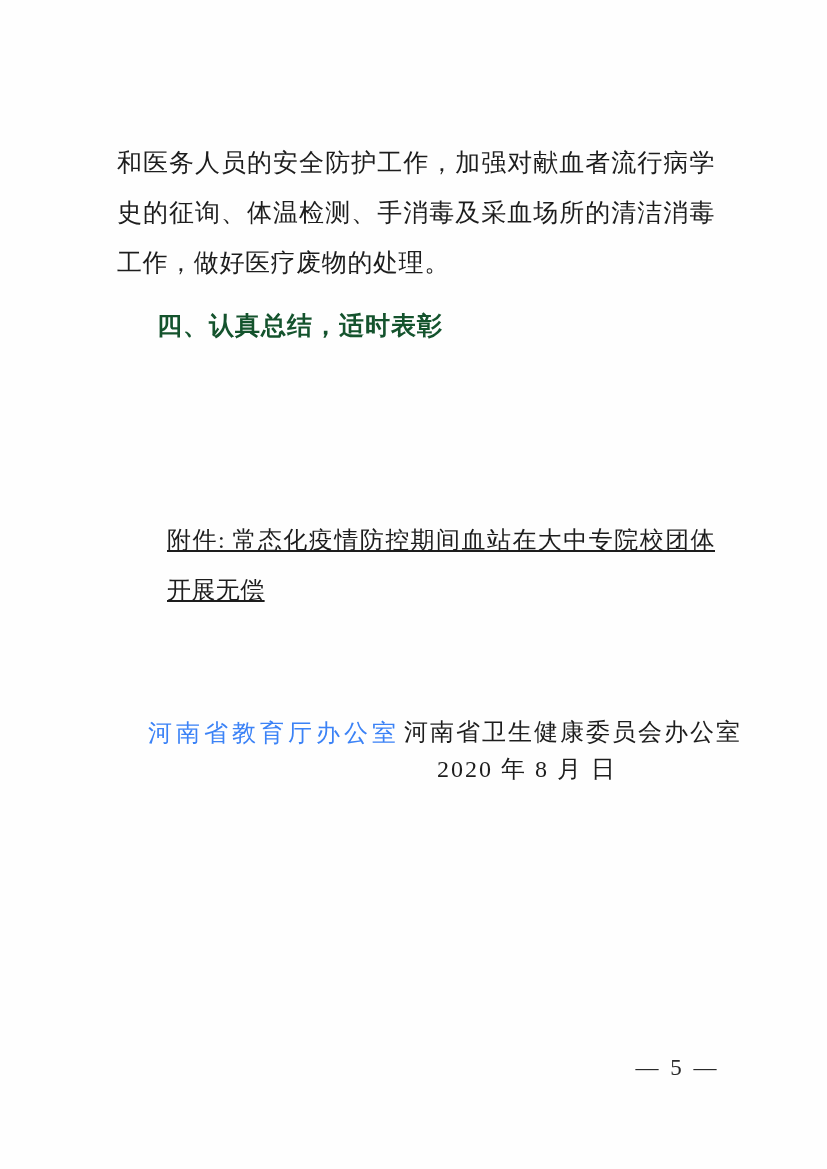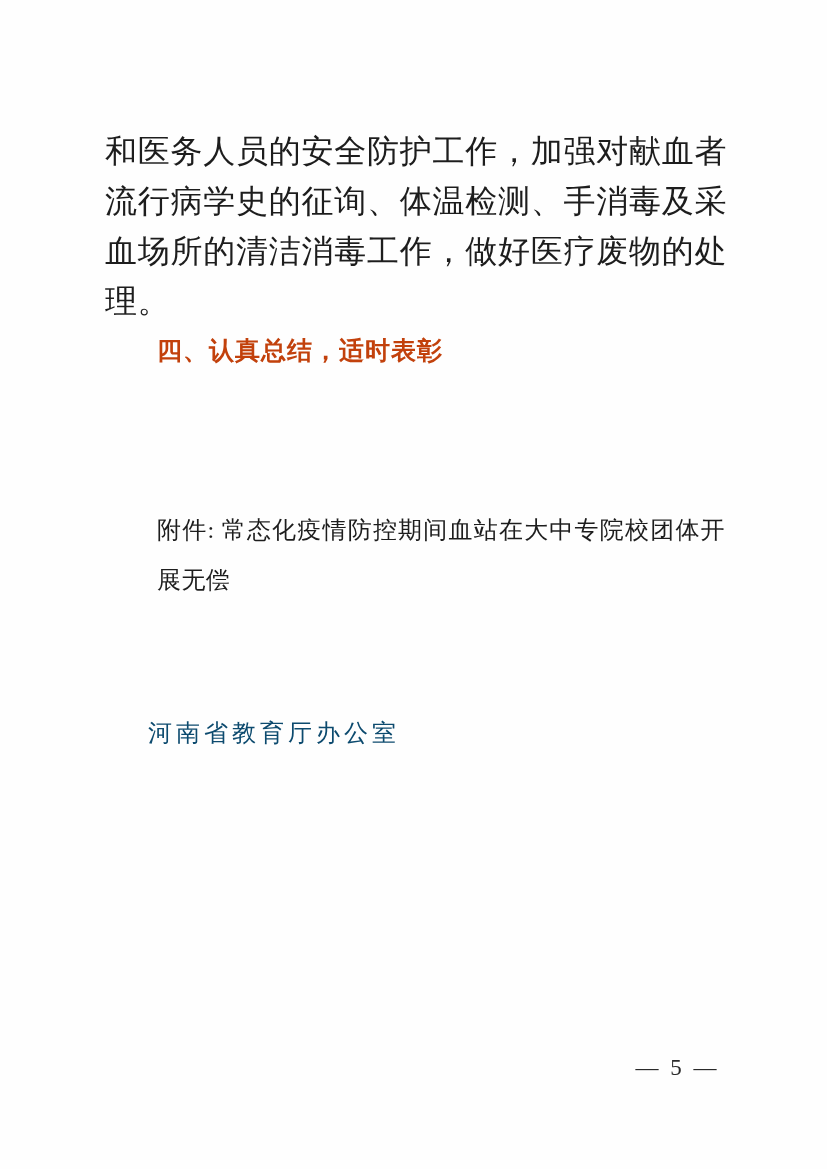--- a/index.html
+++ b/index.html
@@ -24,72 +24,72 @@
   }
 
   
   .doc-body {
     position: absolute;
     left: 105px;
     top: 126px;
     width: 622px;
   }
   .para {
-    margin: 0;
-    font-size: 32px;
+    margin: 12px;
+    font-size: 25px;
     line-height: 50px;
     letter-spacing: 0.6px;
     text-align: justify;
     text-justify: inter-character;
     color: #1d1d1d;
   }
   .para.indent2 { text-indent: 52px; }
 
   .section-heading {
     margin: 0;
     font-size: 25px;
     line-height: 50px;
     font-weight: bold;
     text-indent: 52px;
     letter-spacing: 1px;
-    font-family: Liberation Serif, serif;
-    color: #c2410c;
+    font-family: Liberation Sans, sans-serif;
+    color: #14532d;
   }
 
   
   .attachment {
     position: absolute;
     left: 152px;
     top: 500px;
     width: 578px;
     font-size: 24px;
     line-height: 50px;
     letter-spacing: 0.4px;
     color: #1d1d1d;
   }
-  .attachment .att-line1 { text-align: justify; text-justify: inter-character; margin: 5px; }
+  .attachment .att-line1 { text-align: justify; text-justify: inter-character; margin: 15px; text-decoration: underline; }
   .attachment .att-line2 { margin: 0; padding-left: 61px; }
 
   
   .sign-area {
     position: absolute;
     left: 0;
     top: 700px;
     width: 827px;
     height: 120px;
   }
   .sig-left {
     position: absolute;
     left: 148px;
     top: 16px;
     font-size: 24px;
     line-height: 34px;
     letter-spacing: 4px;
     white-space: nowrap;
-    color: #0c4a6e;
+    color: #3b82f6;
     z-index: 3;
     text-align: right;
   }
   .sig-right {
     position: absolute;
     left: 404px;
     top: 15px;
     font-size: 24px;
     line-height: 34px;
     letter-spacing: 2px;
@@ -139,21 +139,23 @@
   </div>
 
   <div class="attachment">
     <p class="att-line1">附件: 常态化疫情防控期间血站在大中专院校团体开展无偿</p>
   </div>
 
   <div class="sign-area">
 
     <div class="sig-left">河南省教育厅办公室</div>
 
+    <div class="sig-right">河南省卫生健康委员会办公室</div>
 
+    <div class="sig-date">2020 年 8 月    日</div>
 
   </div>
 
   <div class="page-number">
     <span class="inner">— 5 —</span>
   </div>
 
 </div>
 
 </body></html>

